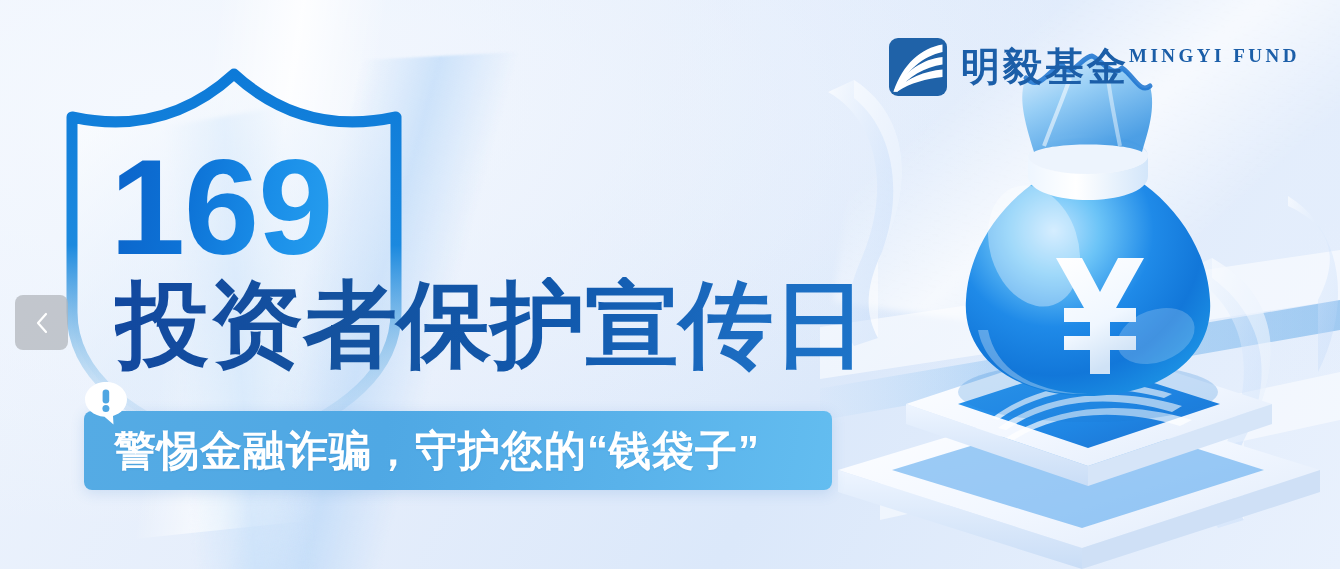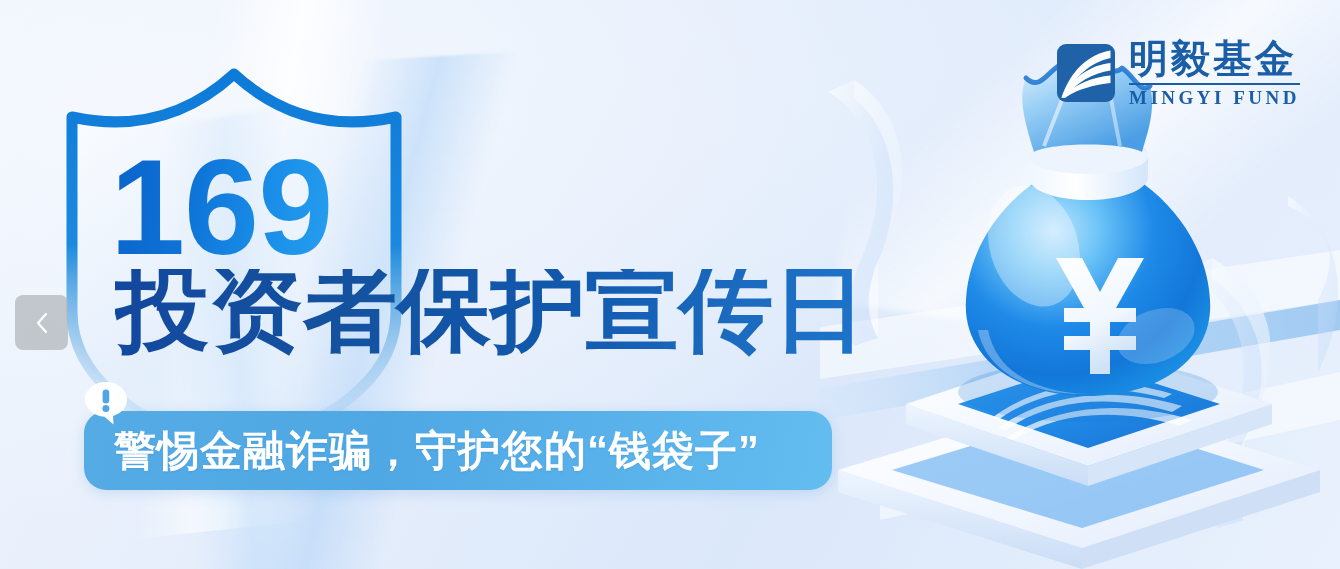--- a/index.html
+++ b/index.html
@@ -70,36 +70,36 @@
     line-height:1;
     font-family:"Liberation Sans","DejaVu Sans",sans-serif;
     background:linear-gradient(100deg,#0b63c9 0%,#0d72d6 35%,#1a8ee8 70%,#279fef 100%);
     -webkit-background-clip:text; background-clip:text;
     -webkit-text-fill-color:transparent; color:transparent;
     z-index:12;
   }
 
   
   .headline {
-    position:absolute; left:115px; top:269px;
+    position:absolute; left:115px; top:277px;
     font-size:94px; font-weight:bold;
     letter-spacing:0px; line-height:1.02;
     white-space:nowrap;
-    font-family:Liberation Mono, monospace;
+    font-family:Liberation Sans, sans-serif;
     background:linear-gradient(100deg,#12489f 0%,#14529f 30%,#1158ac 58%,#1b6bc0 82%,#1d74c9 100%);
     -webkit-background-clip:text; background-clip:text;
     -webkit-text-fill-color:transparent; color:transparent;
     z-index:12;
   }
 
   
   .subtitle-bar {
     position:absolute; left:84px; top:411px;
     width:748px; height:79px;
-    border-radius:22px;
+    border-radius:8px;
     background:linear-gradient(100deg,#55abe4 0%,#4fa8e4 40%,#59b2ea 72%,#63bdf0 100%);
     display:flex; align-items:center;
     box-shadow:0 3px 14px rgba(60,130,200,.18);
     z-index:14;
   }
   .subtitle-text {
     color:#ffffff;
     font-size:42px; font-weight:bold;
     letter-spacing:1px;
     margin-left:30px;
@@ -115,21 +115,21 @@
   
   .illus { position:absolute; right:0; top:0; width:520px; height:569px; z-index:8; }
 
   
   .logo-wrap {
     position:absolute; right:40px; top:38px;
     display:flex; align-items:center; gap:14px;
     z-index:30;
   }
   .logo-mark { width:58px; height:58px; flex:0 0 auto; }
-  .logo-text { display:flex; flex-direction:column; align-items:stretch; }
+  .logo-text { display:flex; align-items:stretch; }
   .logo-cn {
     font-family:"Liberation Serif","DejaVu Serif",serif;
     font-size:39px; font-weight:bold; color:#1b5ea8;
     letter-spacing:3px; line-height:1.08;
     white-space:nowrap;
   }
   .logo-rule { height:2px; background:#1b5ea8; margin:3px 0 3px; }
   .logo-en {
     font-family:"Liberation Serif","DejaVu Serif",serif;
     font-size:19px; font-weight:bold; color:#1b5ea8;

